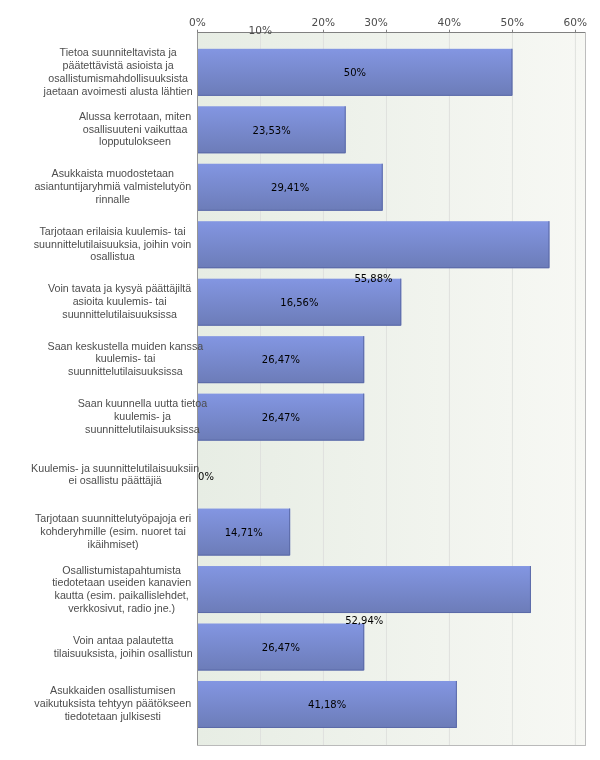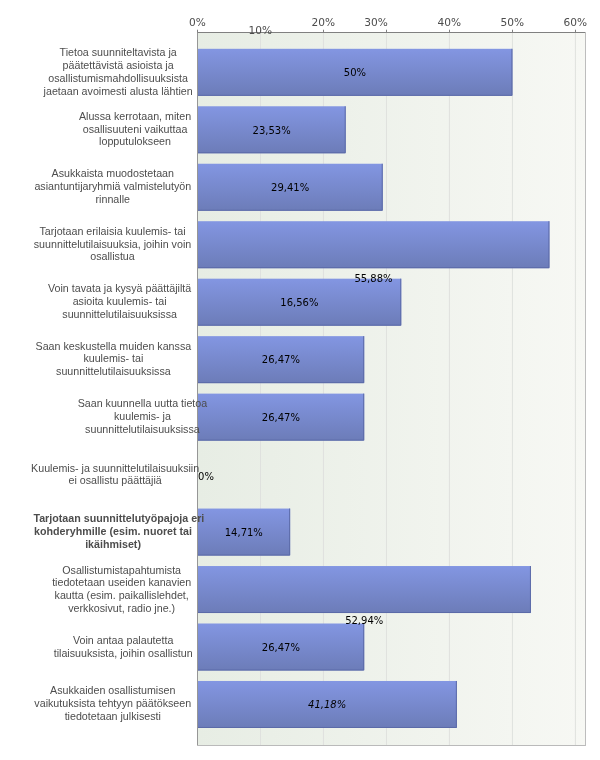--- a/index.html
+++ b/index.html
@@ -86,26 +86,26 @@
     <div class="catwrap" style="left:0px;top:72.3px;width:192.7px;transform:translateY(-50%);"><span class="cat" title="Tietoa suunniteltavista ja päätettävistä asioista ja osallistumismahdollisuuksista jaetaan avoimesti alusta lähtien" style="width: 149.13px;"><div class="catline">Tietoa suunniteltavista ja</div><div class="catline">päätettävistä asioista ja</div><div class="catline">osallistumismahdollisuuksista</div><div class="catline">jaetaan avoimesti alusta lähtien</div></span></div>
     <div class="dlabel" style="left:211.59949949999998px;top:124.56999999999998px;width:120px;">23,53%</div>
     <div class="catwrap" style="left:0px;top:129.76999999999998px;width:192.7px;transform:translateY(-50%);"><span class="cat" title="Alussa kerrotaan, miten osallisuuteni vaikuttaa lopputulokseen" style="width: 115.27px;"><div class="catline">Alussa kerrotaan, miten</div><div class="catline">osallisuuteni vaikuttaa</div><div class="catline">lopputulokseen</div></span></div>
     <div class="dlabel" style="left:230.11650150000003px;top:182.04000000000002px;width:120px;">29,41%</div>
     <div class="catwrap" style="left:0px;top:187.24px;width:192.7px;transform:translateY(-50%);"><span class="cat" title="Asukkaista muodostetaan asiantuntijaryhmiä valmistelutyön rinnalle" style="width: 159.81px;"><div class="catline">Asukkaista muodostetaan</div><div class="catline">asiantuntijaryhmiä valmistelutyön</div><div class="catline">rinnalle</div></span></div>
     <div class="dlabel" style="left:313.47450200000003px;top:239.51px;width:120px;margin-top:33px;">55,88%</div>
     <div class="catwrap" style="left:0px;top:244.70999999999998px;width:192.7px;transform:translateY(-50%);"><span class="cat" title="Tarjotaan erilaisia kuulemis- tai suunnittelutilaisuuksia, joihin voin osallistua" style="width: 160.42px;"><div class="catline">Tarjotaan erilaisia kuulemis- tai</div><div class="catline">suunnittelutilaisuuksia, joihin voin</div><div class="catline">osallistua</div></span></div>
     <div class="dlabel" style="left:239.3750025px;top:296.98px;width:120px;">16,56%</div>
     <div class="catwrap" style="left:0px;top:302.18px;width:192.7px;transform:translateY(-50%);"><span class="cat" title="Voin tavata ja kysyä päättäjiltä asioita kuulemis- tai suunnittelutilaisuuksissa" style="width: 146.17px;"><div class="catline">Voin tavata ja kysyä päättäjiltä</div><div class="catline">asioita kuulemis- tai</div><div class="catline">suunnittelutilaisuuksissa</div></span></div>
     <div class="dlabel" style="left:220.8580005px;top:354.45000000000005px;width:120px;">26,47%</div>
-    <div class="catwrap" style="left:0px;top:359.65000000000003px;width:192.7px;transform:translateY(-50%);"><span class="cat" title="Saan keskustella muiden kanssa kuulemis- tai suunnittelutilaisuuksissa" style="width: 158.64px;"><div class="catline">Saan keskustella muiden kanssa</div><div class="catline">kuulemis- tai</div><div class="catline">suunnittelutilaisuuksissa</div></span></div>
+    <div class="catwrap" style="left:12px;top:359.65000000000003px;width:192.7px;transform:translateY(-50%);"><span class="cat" title="Saan keskustella muiden kanssa kuulemis- tai suunnittelutilaisuuksissa" style="width: 158.64px;"><div class="catline">Saan keskustella muiden kanssa</div><div class="catline">kuulemis- tai</div><div class="catline">suunnittelutilaisuuksissa</div></span></div>
     <div class="dlabel" style="left:220.8580005px;top:411.92px;width:120px;">26,47%</div>
     <div class="catwrap" style="left:0px;top:417.12px;width:192.7px;transform:translateY(-50%);margin-left:16px;"><span class="cat" title="Saan kuunnella uutta tietoa kuulemis- ja suunnittelutilaisuuksissa" style="width: 132.53px;"><div class="catline">Saan kuunnella uutta tietoa</div><div class="catline">kuulemis- ja</div><div class="catline">suunnittelutilaisuuksissa</div></span></div>
     <div class="dlabel" style="left:198.1px;top:470.59px;width:120px;text-align:left;">0%</div>
     <div class="catwrap" style="left:8px;top:474.59px;width:192.7px;transform:translateY(-50%);"><span class="cat" title="Kuulemis- ja suunnittelutilaisuuksiin ei osallistu päättäjiä" style="width: 171.11px;"><div class="catline">Kuulemis- ja suunnittelutilaisuuksiin</div><div class="catline">ei osallistu päättäjiä</div></span></div>
     <div class="dlabel" style="left:183.82399650000002px;top:526.8599999999999px;width:120px;">14,71%</div>
-    <div class="catwrap" style="left:0px;top:532.06px;width:192.7px;transform:translateY(-50%);"><span class="cat" title="Tarjotaan suunnittelutyöpajoja eri kohderyhmille (esim. nuoret tai ikäihmiset)" style="width: 159.25px; font-weight: bold;"><div class="catline">Tarjotaan suunnittelutyöpajoja eri</div><div class="catline">kohderyhmille (esim. nuoret tai</div><div class="catline">ikäihmiset)</div></span></div>
+    <div class="catwrap" style="left:0px;top:532.06px;width:192.7px;transform:translateY(-50%);"><span class="cat" title="Tarjotaan suunnittelutyöpajoja eri kohderyhmille (esim. nuoret tai ikäihmiset)" style="width: 159.25px;"><div class="catline">Tarjotaan suunnittelutyöpajoja eri</div><div class="catline">kohderyhmille (esim. nuoret tai</div><div class="catline">ikäihmiset)</div></span></div>
     <div class="dlabel" style="left:304.216001px;top:584.3299999999999px;width:120px;margin-top:31px;">52,94%</div>
     <div class="catwrap" style="left:0px;top:589.53px;width:192.7px;transform:translateY(-50%);"><span class="cat" title="Osallistumistapahtumista tiedotetaan useiden kanavien kautta (esim. paikallislehdet, verkkosivut, radio jne.)" style="width: 142.05px;"><div class="catline">Osallistumistapahtumista</div><div class="catline">tiedotetaan useiden kanavien</div><div class="catline">kautta (esim. paikallislehdet,</div><div class="catline">verkkosivut, radio jne.)</div></span></div>
     <div class="dlabel" style="left:220.8580005px;top:641.8px;width:120px;">26,47%</div>
     <div class="catwrap" style="left:0px;top:647px;width:192.7px;transform:translateY(-50%);"><span class="cat" title="Voin antaa palautetta tilaisuuksista, joihin osallistun" style="width: 139.02px;"><div class="catline">Voin antaa palautetta</div><div class="catline">tilaisuuksista, joihin osallistun</div></span></div>
-    <div class="dlabel" style="left:267.181997px;top:699.2699999999999px;width:120px;font-style:italic;">41,18%</div>
+    <div class="dlabel" style="left:267.181997px;top:699.2699999999999px;width:120px;">41,18%</div>
     <div class="catwrap" style="left:0px;top:704.4699999999999px;width:192.7px;transform:translateY(-50%);"><span class="cat" title="Asukkaiden osallistumisen vaikutuksista tehtyyn päätökseen tiedotetaan julkisesti" style="width: 159.83px;"><div class="catline">Asukkaiden osallistumisen</div><div class="catline">vaikutuksista tehtyyn päätökseen</div><div class="catline">tiedotetaan julkisesti</div></span></div>
   </div>
 
 </body></html>

